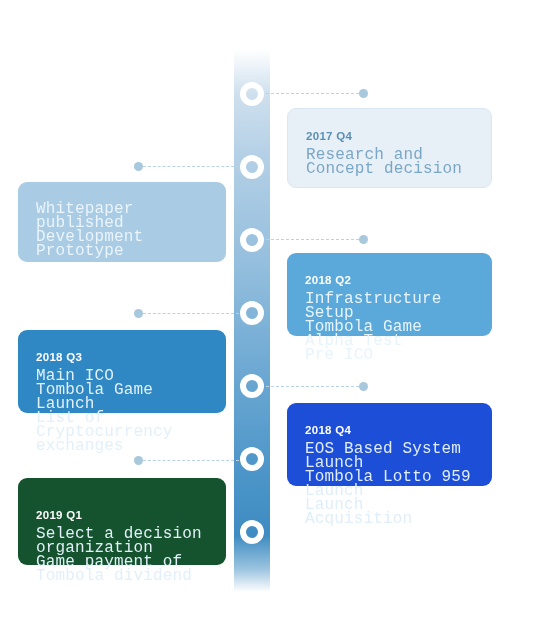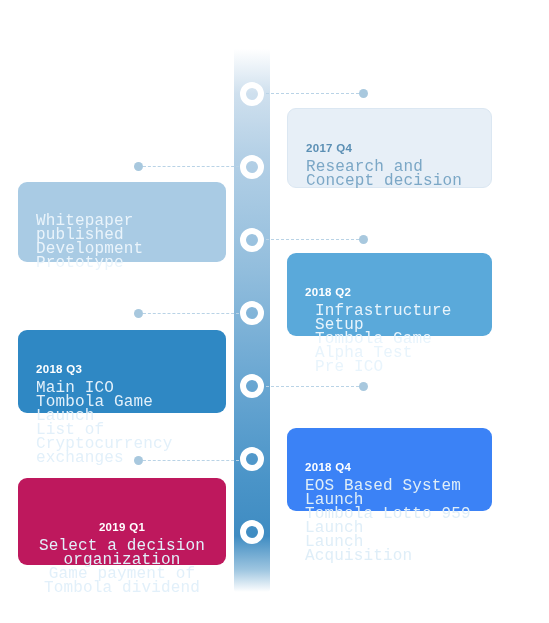--- a/index.html
+++ b/index.html
@@ -66,21 +66,21 @@
     height: 9px;
     border-radius: 50%;
     background: #a8c8de;
   }
 
   
   .card {
     position: absolute;
     border-radius: 9px;
     box-sizing: border-box;
-    padding: 32px 18px 14px 18px;
+    padding: 20px 18px 14px 18px;
   }
   .card .card-title {
     font-size: 11.5px;
     font-weight: bold;
     letter-spacing: 0.3px;
     margin: 0 0 5px 0;
     line-height: 14px;
   }
   .card .card-line {
     font-size: 16px;
@@ -101,38 +101,36 @@
   .card.tone-light {
     background: #a9cbe4;
   }
   .card.tone-light .card-title { color: #ffffff; }
   .card.tone-light .card-line  { color: #eaf4fb; }
 
   .card.tone-mid {
     background: #5aa9da;
   }
   .card.tone-mid .card-title { color: #ffffff; }
-  .card.tone-mid .card-line  { color: #e8f4fc; margin-left: 10px; }
+  .card.tone-mid .card-line  { color: #e8f4fc; }
 
   .card.tone-strong {
     background: #2f88c4;
   }
   .card.tone-strong .card-title { color: #ffffff; }
   .card.tone-strong .card-line  { color: #e2f0fa; }
 
   .card.tone-dark {
-    background: #3b82f6;
-    margin-top: 25px;
+    background: #1d4ed8;
   }
   .card.tone-dark .card-title { color: #ffffff; }
   .card.tone-dark .card-line  { color: #dfeef8; }
 
   .card.tone-deep {
-    background: #be185d;
-    text-align: center;
+    background: #14532d;
   }
   .card.tone-deep .card-title { color: #ffffff; }
   .card.tone-deep .card-line  { color: #e2f0fa; }
 </style>
 </head>
 <body>
 
 <div id="roadmap">
 
   <div class="spine"></div>

